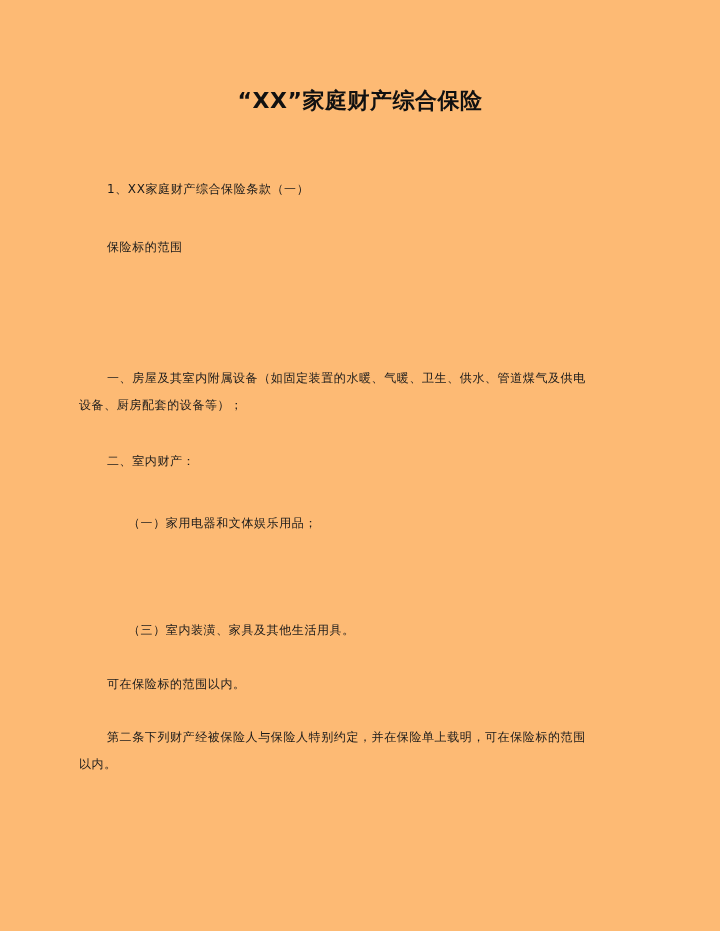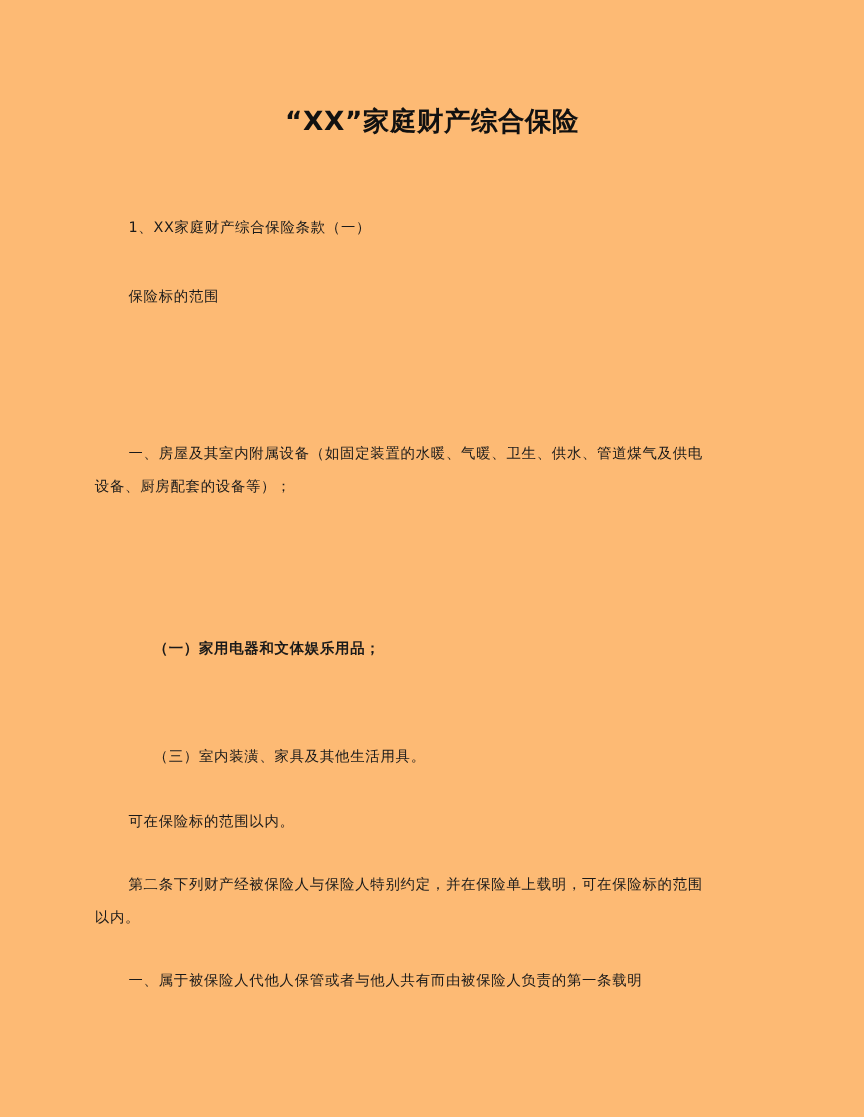--- a/index.html
+++ b/index.html
@@ -11,18 +11,18 @@
   </style>
 </head>
 <body>
 
 <div class="page">
   <div class="title">“XX”家庭财产综合保险</div>
 
   <div class="para" style="top:176px;">1、XX家庭财产综合保险条款（一）</div>
   <div class="para" style="top:234px;">保险标的范围</div>
   <div class="para indent" style="top:365px; margin-left:-28px;">一、房屋及其室内附属设备（如固定装置的水暖、气暖、卫生、供水、管道煤气及供电设备、厨房配套的设备等）；</div>
-  <div class="para" style="top:527px; left:128px;font-weight:bold;">（一）家用电器和文体娱乐用品；</div>
+  <div class="para" style="top:448px;">二、室内财产：</div>
+  <div class="para" style="top:510px; left:128px;">（一）家用电器和文体娱乐用品；</div>
   <div class="para" style="top:617px; left:128px;">（三）室内装潢、家具及其他生活用具。</div>
   <div class="para" style="top:671px;">可在保险标的范围以内。</div>
   <div class="para indent" style="top:724px; margin-left:-28px;">第二条下列财产经被保险人与保险人特别约定，并在保险单上载明，可在保险标的范围以内。</div>
-  <div class="para" style="top:804px;">一、属于被保险人代他人保管或者与他人共有而由被保险人负责的第一条载明</div>
 </div>
 
 </body></html>

